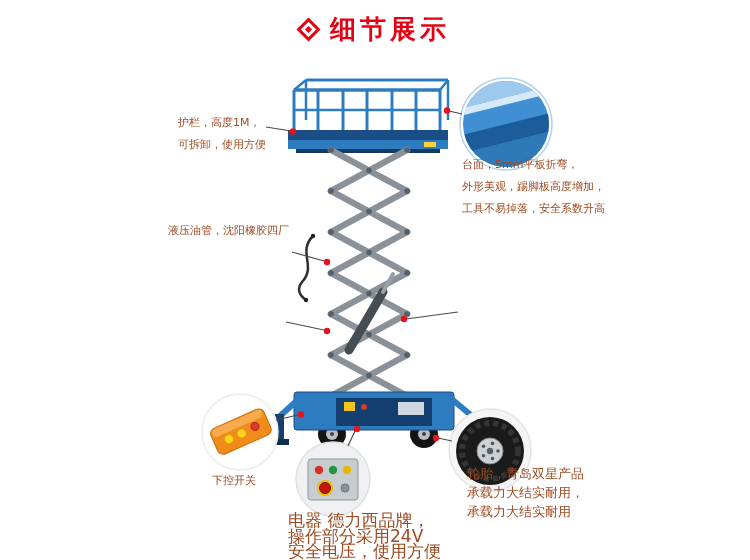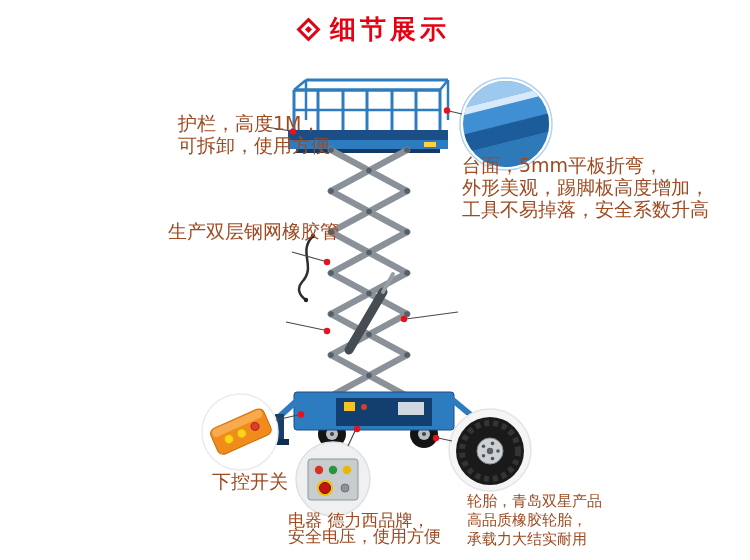--- a/index.html
+++ b/index.html
@@ -33,30 +33,30 @@
   
   svg.art { position:absolute; left:0; top:0; width:750px; height:560px; }
   #scissor-arms line { stroke:#8a9199; stroke-width:6.5; stroke-linecap:round; }
   #scissor-arms .pivot { fill:#565e66; }
   .callout-ln { stroke:#4a4a4a; stroke-width:1.2; }
   .callout-dot { fill:var(--c-dot-red,#e8111c); }
 
   
   .note {
     position:absolute; color:var(--c-note-text,#9e4a20);
-    font-size:19px; line-height:22px; white-space:nowrap;
+    font-size:11px; line-height:22px; white-space:nowrap;
   }
   .n-guardrail { left:178px; top:112px; }
   .n-platform  { left:462px; top:154px; }
   .n-hose      { left:168px; top:220px; }
   .n-frame     { left:172px; top:310px; }
   .n-pin       { left:462px; top:298px; }
   .n-lowerctl  { left:212px; top:470px; width:60px; text-align:left; }
   .n-electric  { left:288px; top:513px; font-size:17px; line-height:15.5px; }
-  .n-tire      { left:467px; top:492px; font-size:15px;   line-height:19px; }
+  .n-tire      { left:467px; top:464px; font-size:13px;   line-height:19px; }
 </style>
 </head>
 <body>
 
 <div class="page">
 
   <div class="header">
     <span class="diamond"></span>
     <span class="title">细节展示</span>
   </div>
@@ -247,33 +247,34 @@
     <div class="ln">可拆卸，使用方便</div>
   </div>
 
   <div class="note n-platform">
     <div class="ln">台面，5mm平板折弯，</div>
     <div class="ln">外形美观，踢脚板高度增加，</div>
     <div class="ln">工具不易掉落，安全系数升高</div>
   </div>
 
   <div class="note n-hose">
-    <div class="ln">生产双层钢网橡胶管</div>
+    <div class="ln">液压油管，沈阳橡胶四厂</div>
   </div>
 
 
 
   <div class="note n-lowerctl">
     <div class="ln">下控开关</div>
   </div>
 
   <div class="note n-electric">
     <div class="ln">电器 德力西品牌，</div>
+    <div class="ln">操作部分采用24V</div>
     <div class="ln">安全电压，使用方便</div>
   </div>
 
   <div class="note n-tire">
     <div class="ln">轮胎，青岛双星产品</div>
-    <div class="ln">高品质橡胶轮胎，</div>
+    <div class="ln">承载力大结实耐用，</div>
     <div class="ln">承载力大结实耐用</div>
   </div>
 
 </div>
 
 </body></html>

